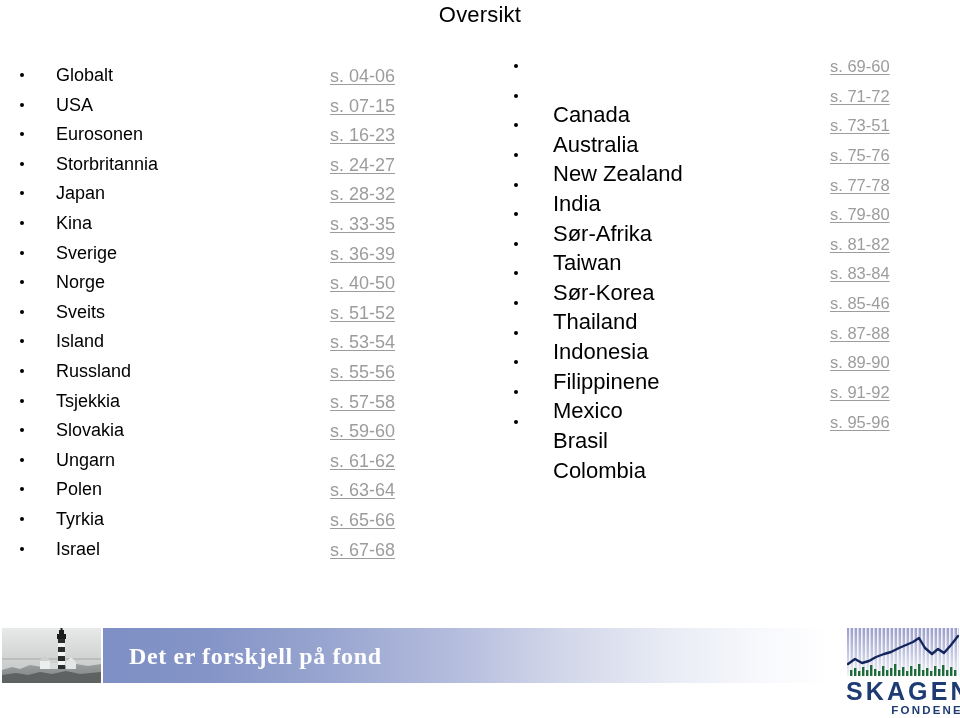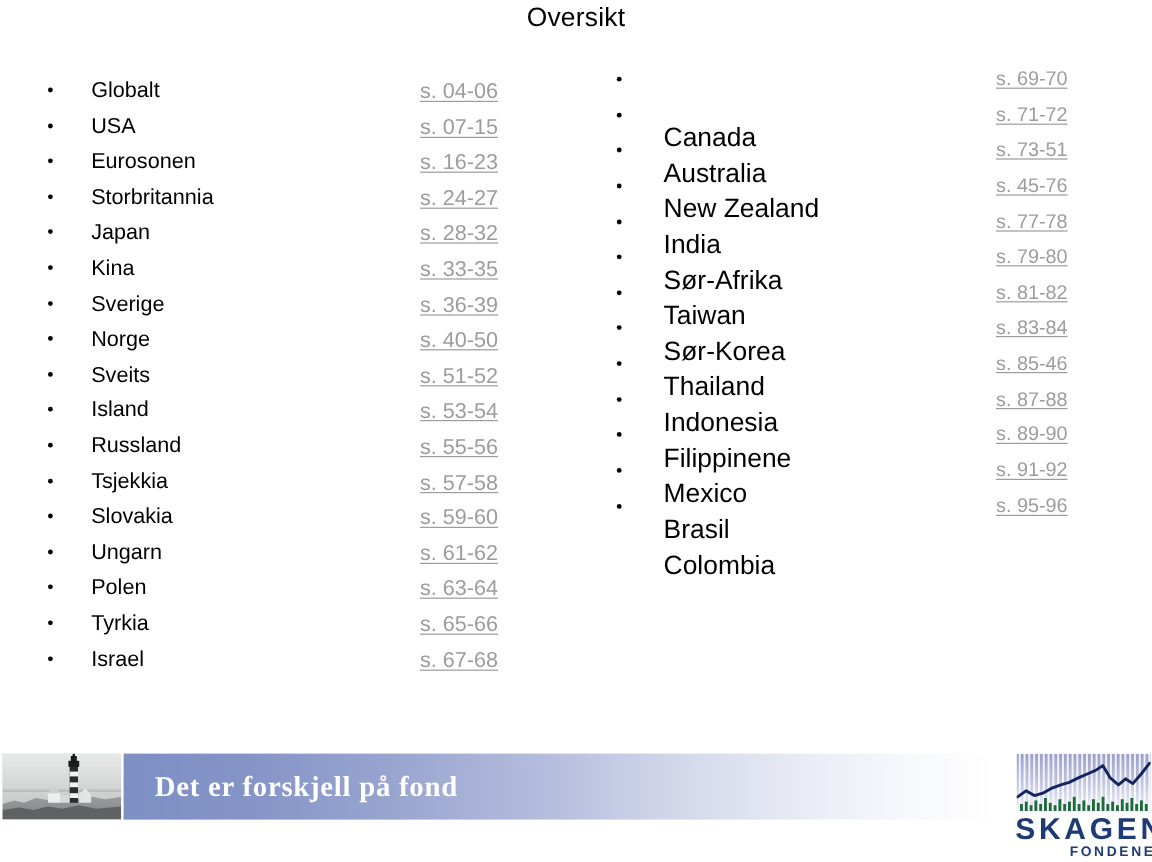--- a/index.html
+++ b/index.html
@@ -27,21 +27,21 @@
     line-height: 26px;
     font-weight: 400;
     color: #000000;
     letter-spacing: 0.2px;
   }
 
   
   .toc-col {
     position: absolute;
   }
-  .toc-col.left  { left: 0px;   top: 62px; width: 470px; padding-left: 20px; }
+  .toc-col.left  { left: 0px;   top: 62px; width: 470px; }
   .toc-col.right { left: 497px; top: 54px; width: 463px; }
 
   .toc-row {
     position: relative;
     display: block;
     height: 29.6px;
   }
   .toc-col.right .toc-row { height: 29.65px; }
 
   .toc-bullet {
@@ -262,36 +262,36 @@
       <span class="toc-bullet"></span>
       <span class="toc-label">Israel</span>
       <span class="toc-pages">s. 67-68</span>
     </div>
   </div>
 
 <div class="toc-col right" id="col-right">
     <div class="toc-row">
       <span class="toc-bullet"></span>
       <span class="toc-label">Canada</span>
-      <span class="toc-pages">s. 69-70</span>
+      <span class="toc-pages">s. 69-60</span>
     </div>
     <div class="toc-row">
       <span class="toc-bullet"></span>
       <span class="toc-label">Australia</span>
       <span class="toc-pages">s. 71-72</span>
     </div>
     <div class="toc-row">
       <span class="toc-bullet"></span>
       <span class="toc-label">New Zealand</span>
       <span class="toc-pages">s. 73-51</span>
     </div>
     <div class="toc-row">
       <span class="toc-bullet"></span>
       <span class="toc-label">India</span>
-      <span class="toc-pages">s. 45-76</span>
+      <span class="toc-pages">s. 75-76</span>
     </div>
     <div class="toc-row">
       <span class="toc-bullet"></span>
       <span class="toc-label">Sør-Afrika</span>
       <span class="toc-pages">s. 77-78</span>
     </div>
     <div class="toc-row">
       <span class="toc-bullet"></span>
       <span class="toc-label">Taiwan</span>
       <span class="toc-pages">s. 79-80</span>

